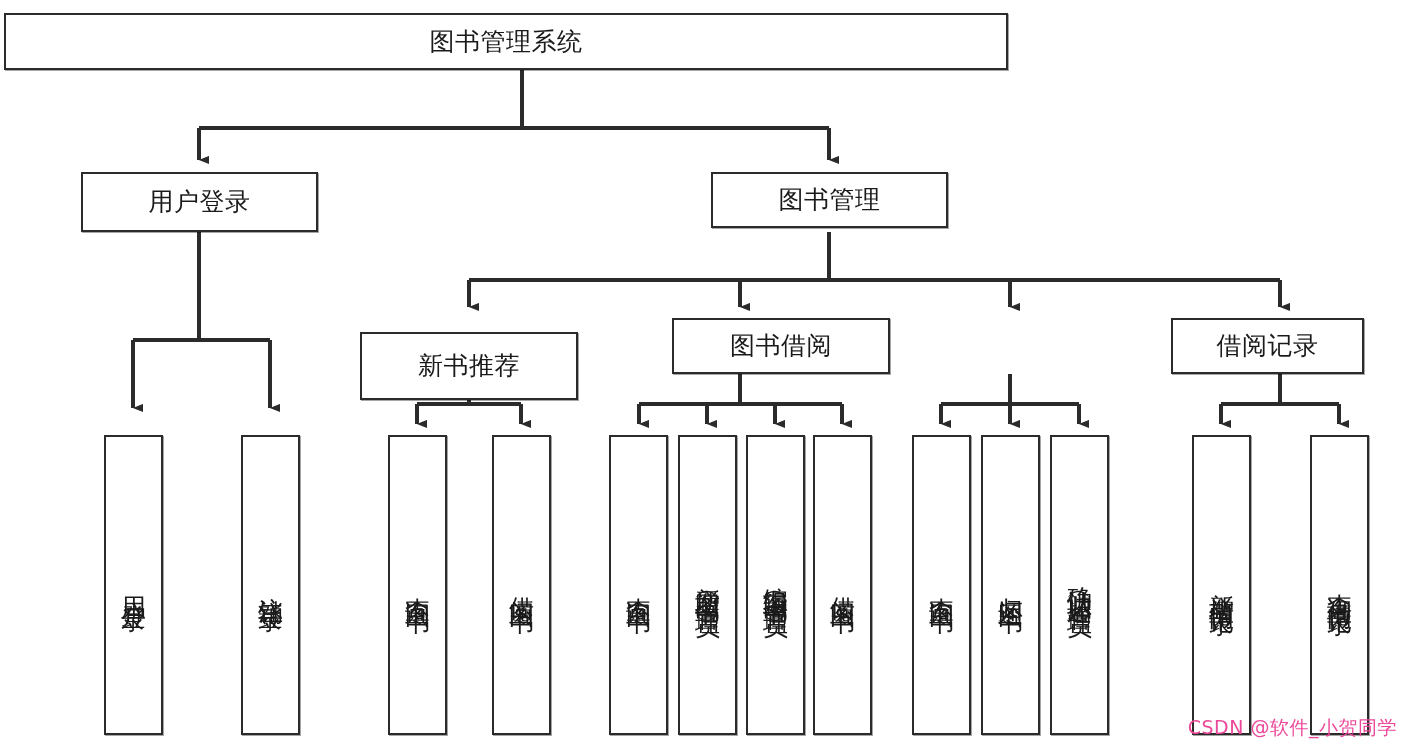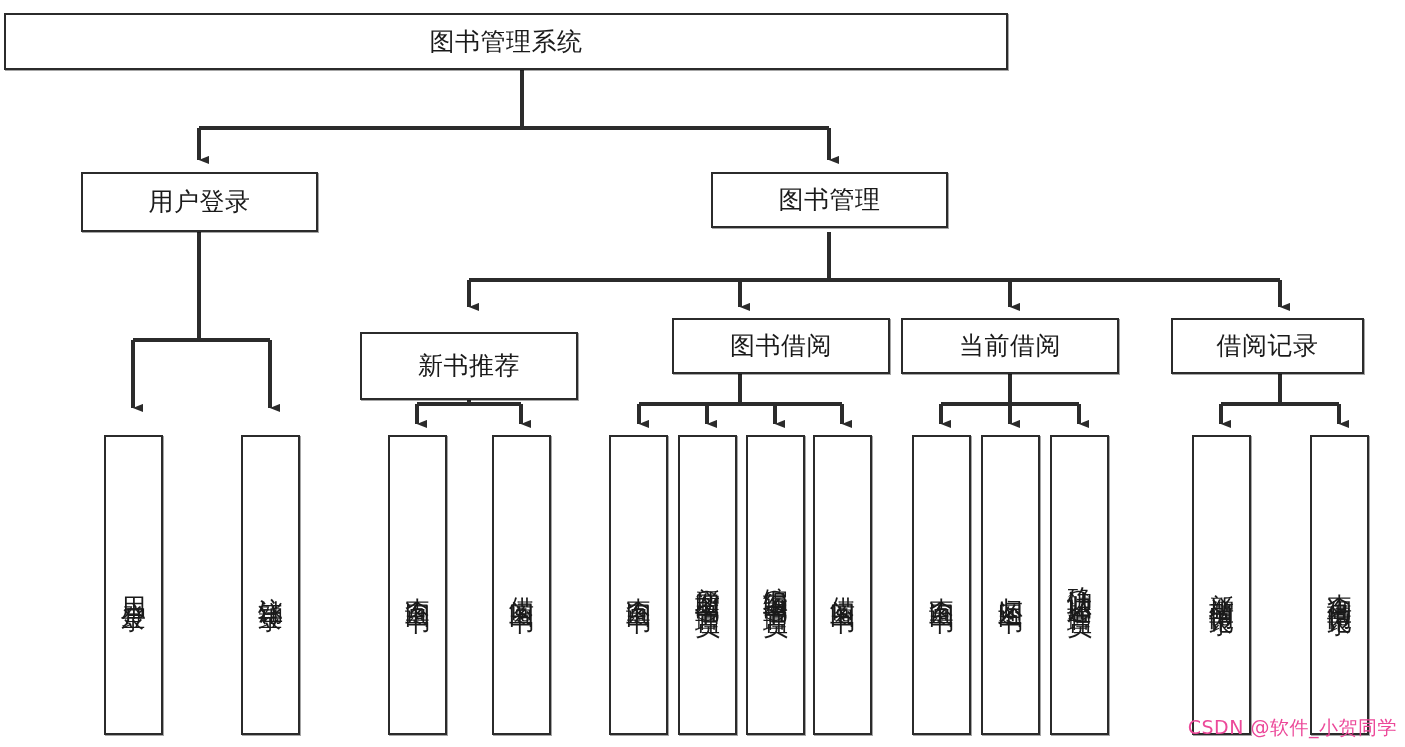--- a/index.html
+++ b/index.html
@@ -144,23 +144,20 @@
   </div>
 
   <div class="node horizontal" style="left:360px; top:332px; width:218px; height:68px;">
     <span class="node-label">新书推荐</span>
   </div>
 
   <div class="node horizontal" style="left:631px; top:318px; width:218px; height:56px;margin-left:41px;">
     <span class="node-label">图书借阅</span>
   </div>
 
-  <div class="node horizontal" style="left:901px; top:318px; width:218px; height:56px;">
-    <span class="node-label">当前借阅</span>
-  </div>
 
   <div class="node horizontal" style="left:1171px; top:318px; width:193px; height:56px;">
     <span class="node-label">借阅记录</span>
   </div>
 
   <div class="node vertical" style="left:104px; top:435px; width:59px; height:300px;">
     <span class="node-label">用户登录</span>
   </div>
 
   <div class="node vertical" style="left:241px; top:435px; width:59px; height:300px;">

